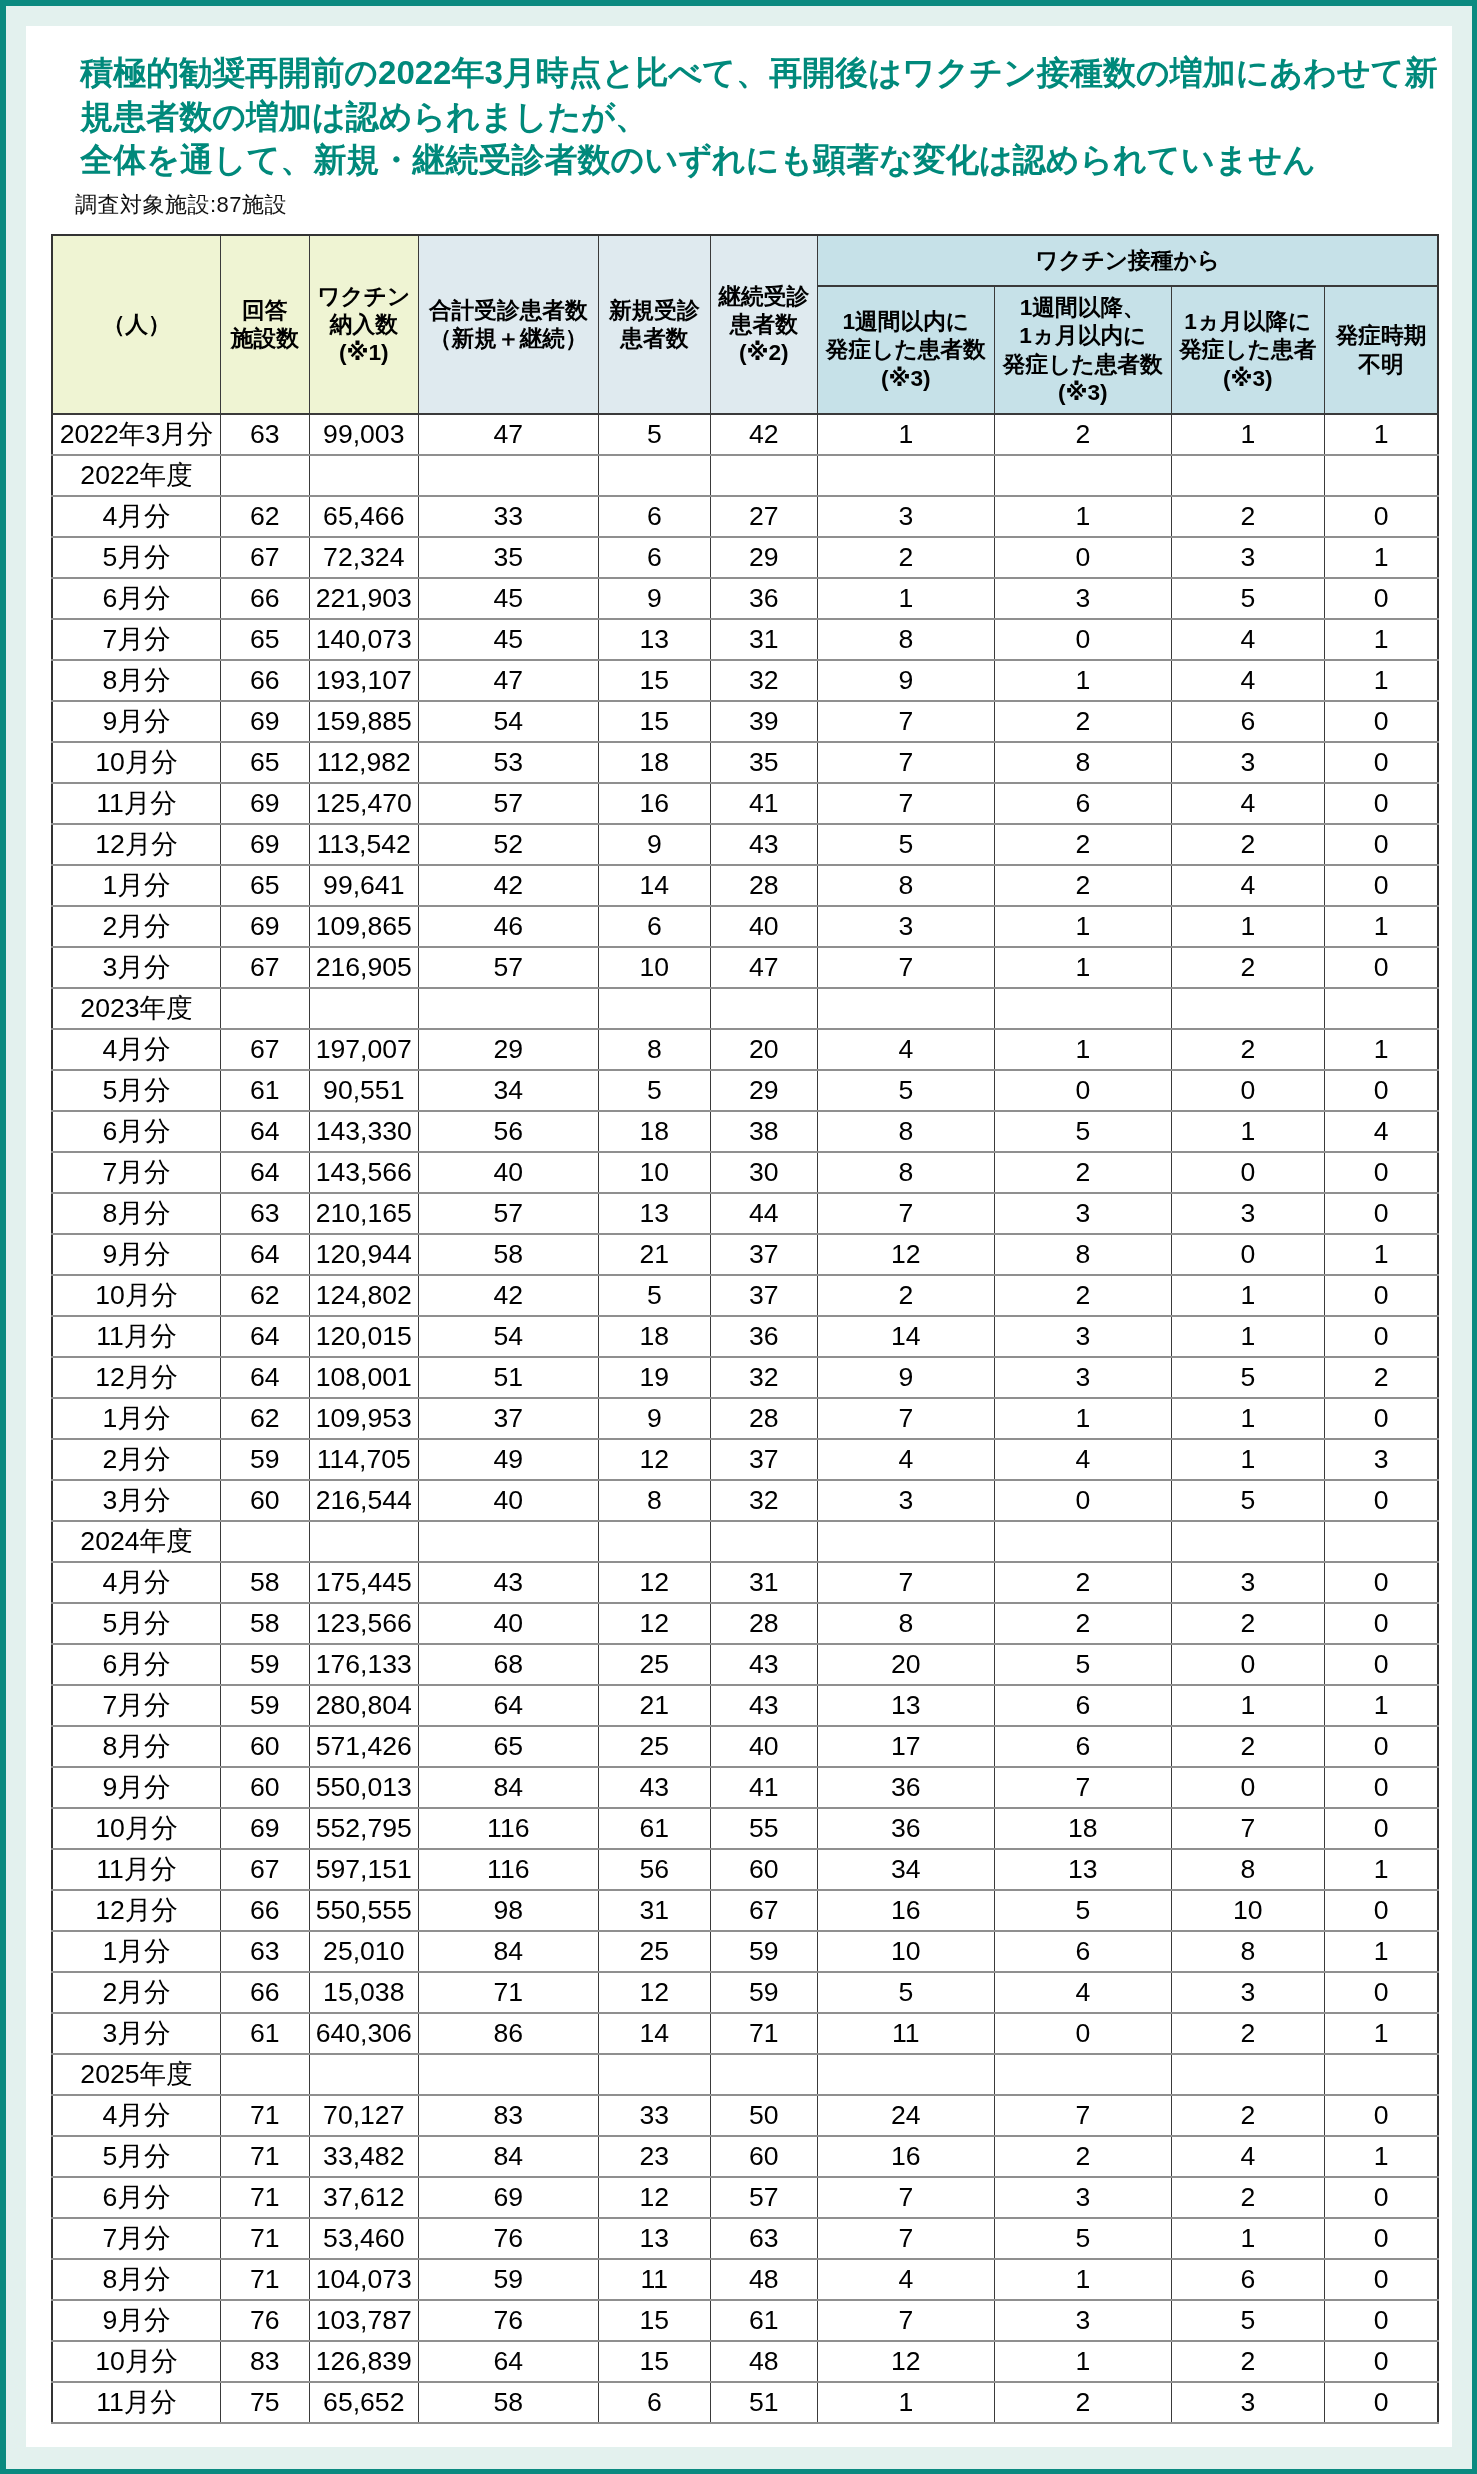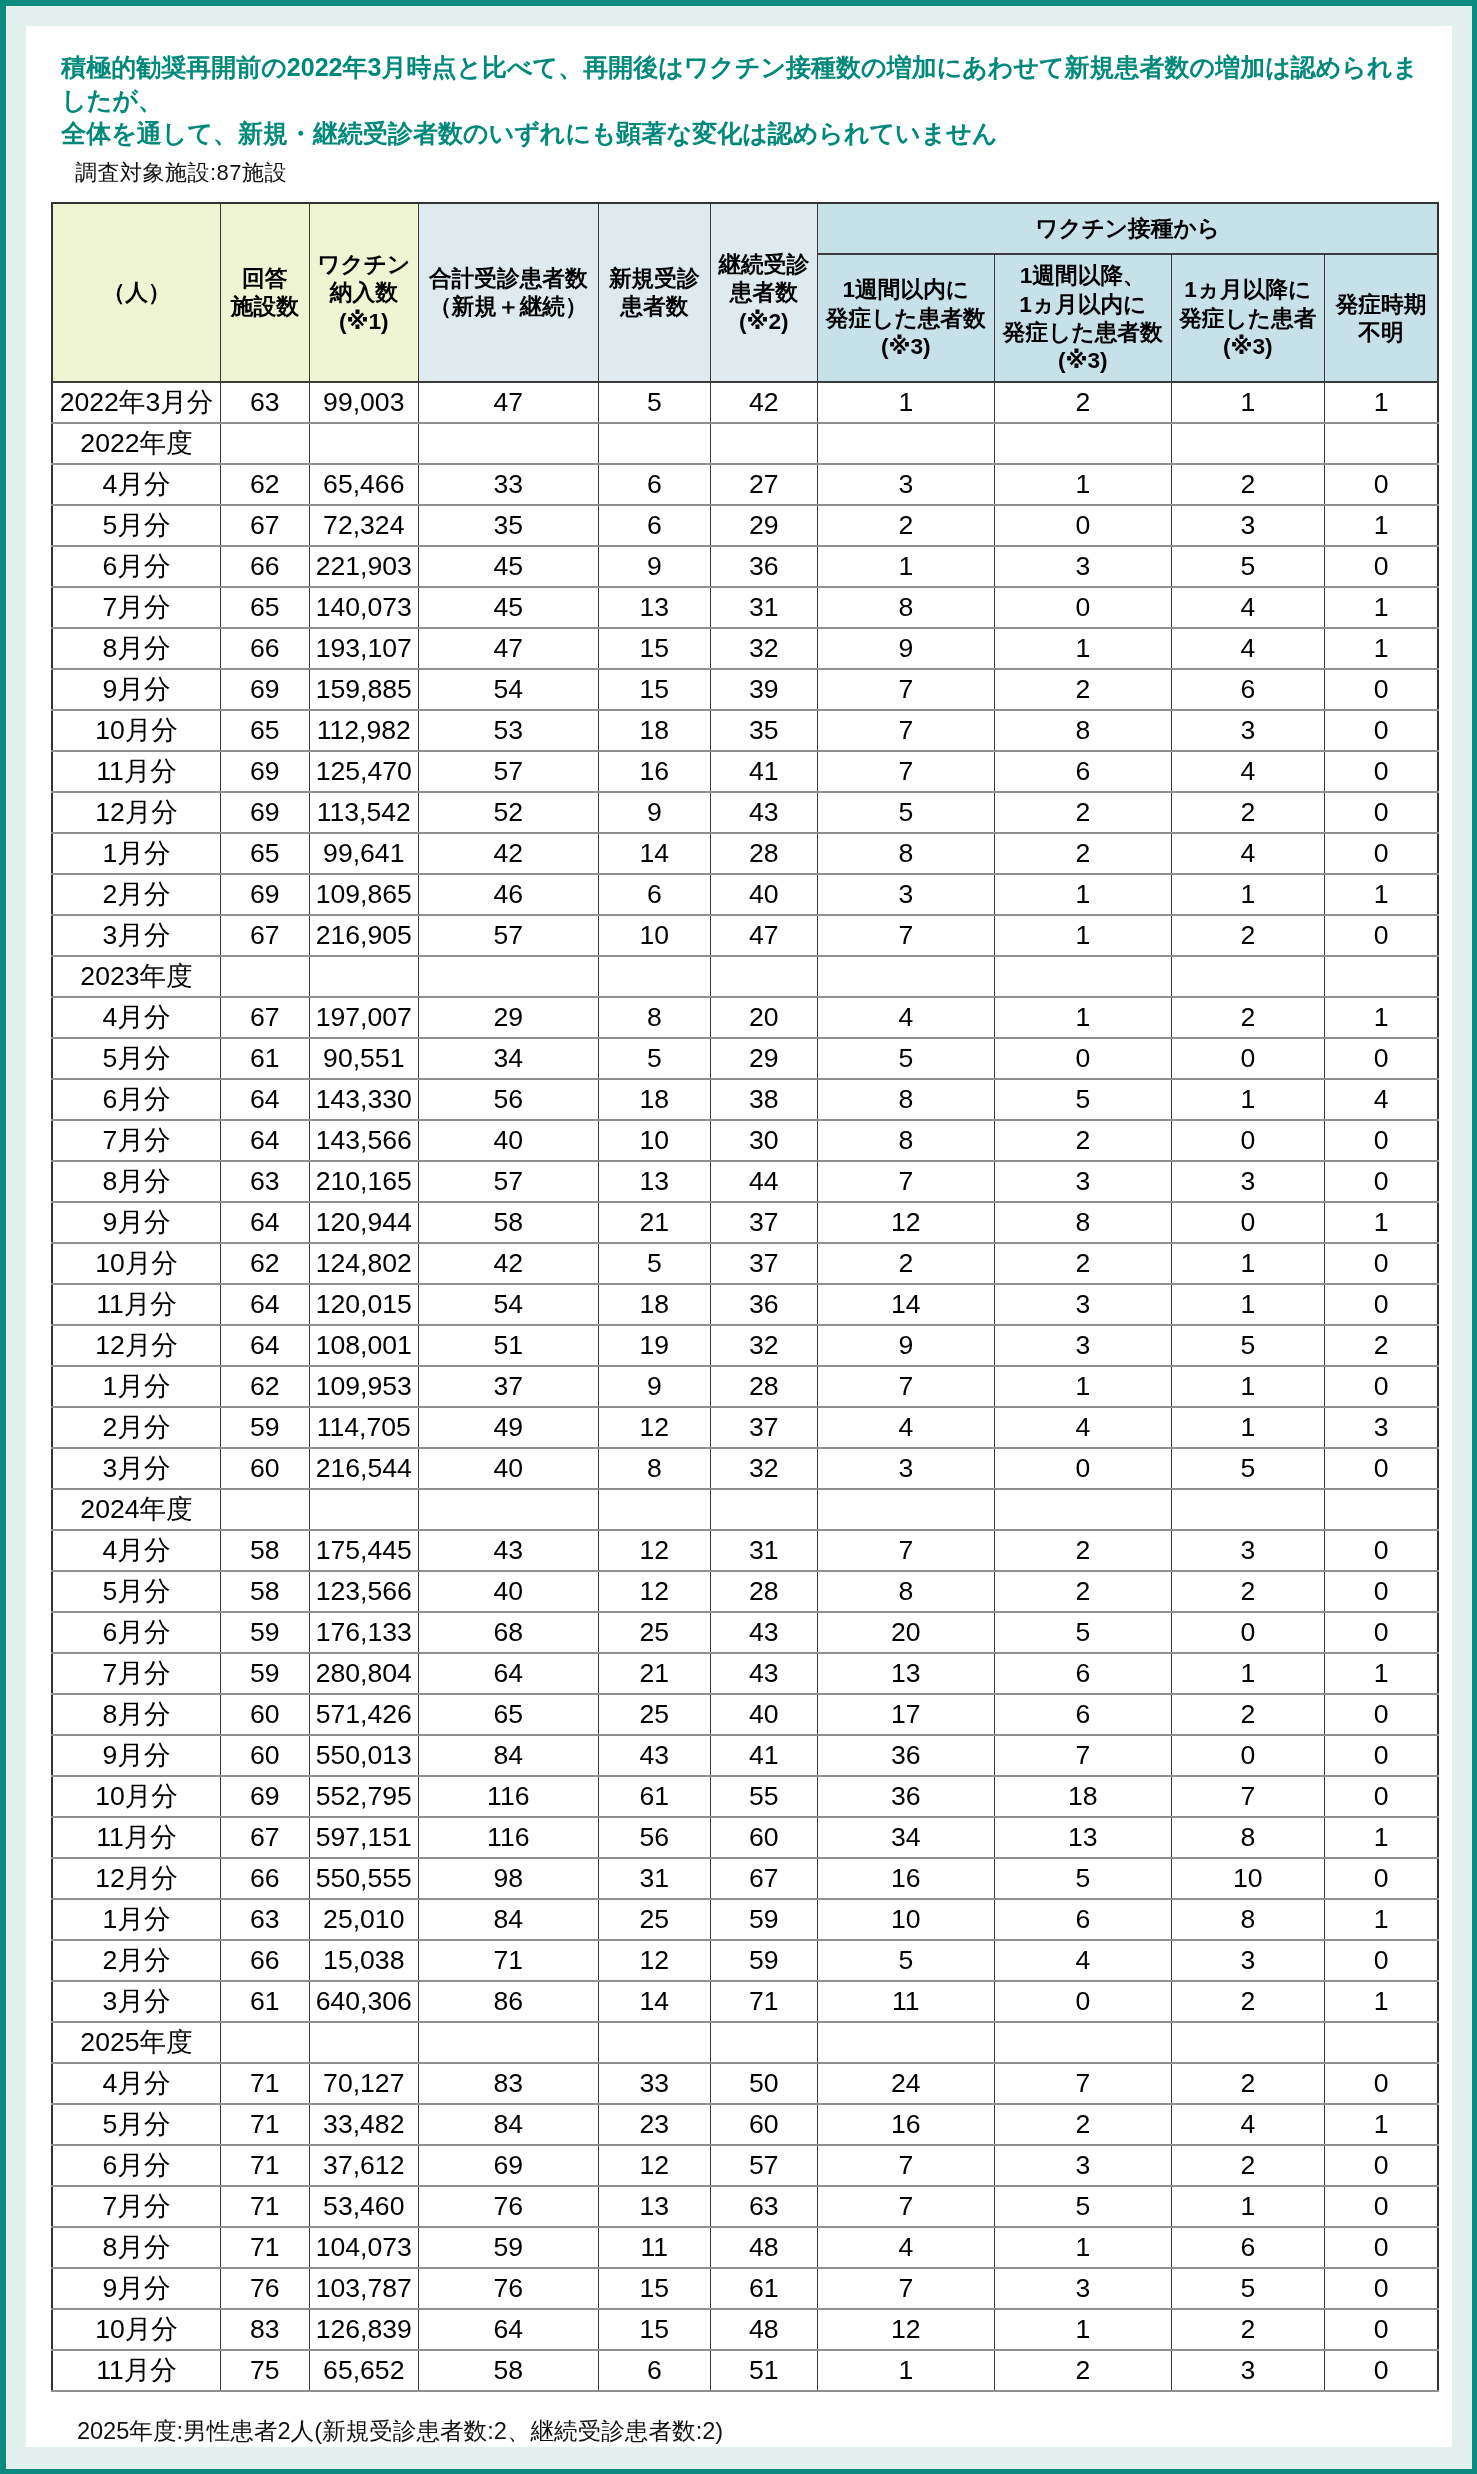--- a/index.html
+++ b/index.html
@@ -16,24 +16,24 @@
   }
   .card{
     box-sizing:border-box;
     margin:19.7px;
     background:#ffffff;
     height:2421px;
     overflow:hidden;
     padding:25.6px 0 0 25.6px;
   }
   .headline{
-    margin-left:10px;
+    margin-left:29px;
     width:1379px;
     color:#00897b;
-    font-size:25px;
+    font-size:33px;
     font-weight:bold;
     line-height:1.32;
     white-space:pre-line;
   }
   .subtitle{
     margin-left:23.6px;
     margin-top:7.9px;
     color:#111111;
     font-size:22px;
     letter-spacing:0.5px;

